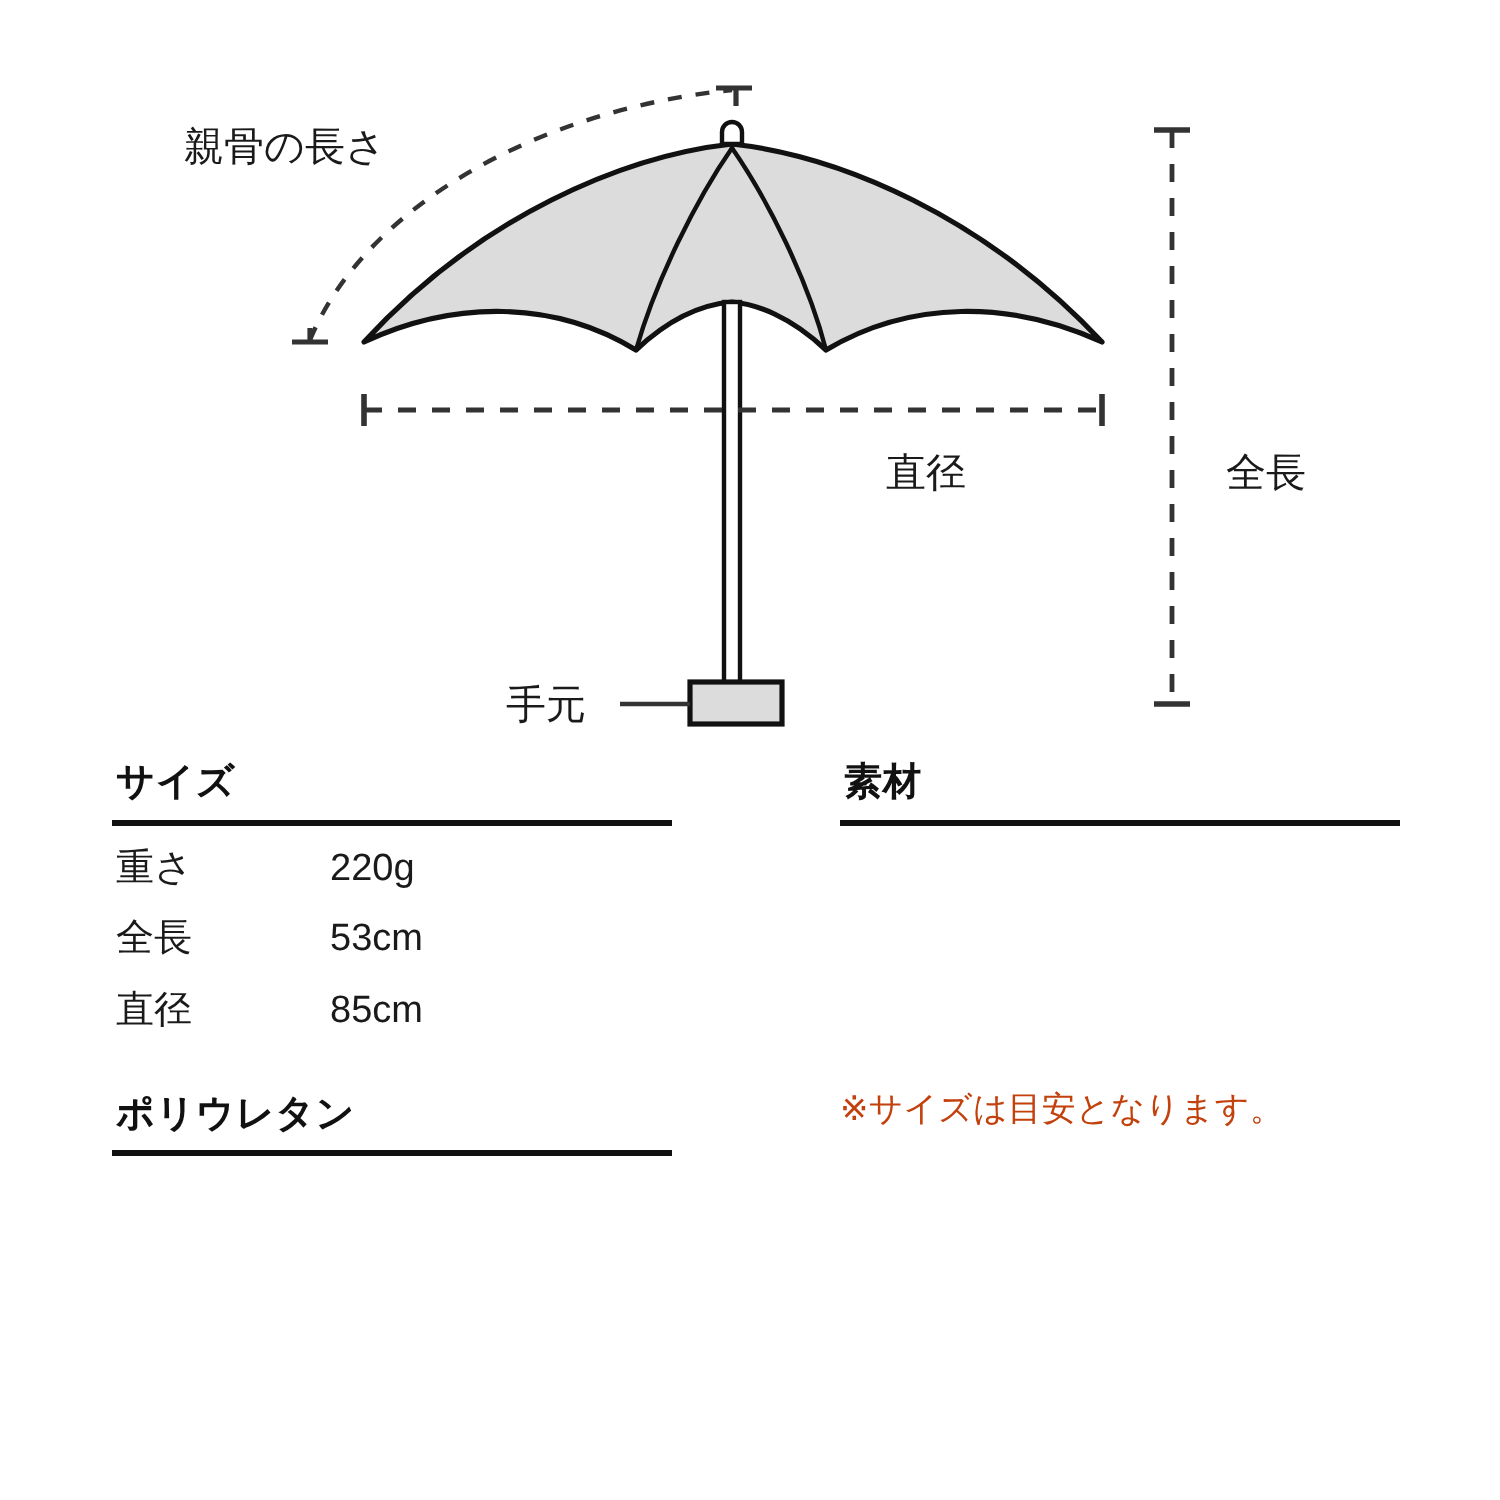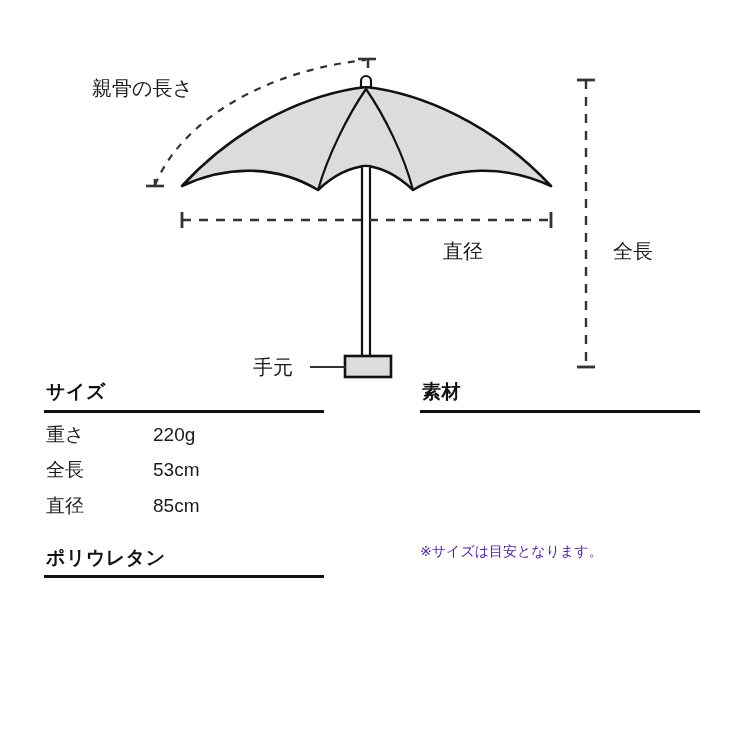--- a/index.html
+++ b/index.html
@@ -17,21 +17,20 @@
     overflow: hidden;
   }
 
   
   #diagram-panel {
     position: absolute;
     left: 0;
     top: 0;
     width: 750px;
     height: 380px;
-    margin-top: 15px;
   }
   #umbrella-svg {
     display: block;
   }
   .dim-label {
     font-family: "Liberation Sans", "DejaVu Sans", sans-serif;
     font-size: 20px;
     fill: #1a1a1a;
   }
 
@@ -40,21 +39,21 @@
     position: absolute;
     left: 0;
     top: 380px;
     width: 750px;
     height: 370px;
   }
   .spec-col {
     position: absolute;
     top: 0;
   }
-  #spec-col-left  { left: 44px;  width: 280px; }
+  #spec-col-left  { left: 56px;  width: 280px; }
   #spec-col-right { left: 420px; width: 280px; }
 
   .sec-title {
     font-size: 19px;
     font-weight: bold;
     letter-spacing: 0.5px;
     color: #111;
     margin: 0;
     padding: 0 0 6px 2px;
     line-height: 1.25;
@@ -74,22 +73,22 @@
     color: #1a1a1a;
     padding: 5px 0 5px 2px;
     vertical-align: baseline;
     line-height: 1.35;
     white-space: nowrap;
   }
   .spec-table td.k { width: 105px; font-family: Liberation Serif, serif; }
   .spec-table td.v { }
 
   .note {
-    font-size: 14px;
-    color: #4c1d95;
+    font-size: 17px;
+    color: #c2410c;
     white-space: nowrap;
   }
   .gap-lg { height: 34px; }
   .gap-md { height: 22px; }
 </style>
 </head>
 <body>
 
 <div id="diagram-panel">
   <svg id="umbrella-svg" width="750" height="380" viewBox="0 0 750 380" xmlns="http://www.w3.org/2000/svg">

